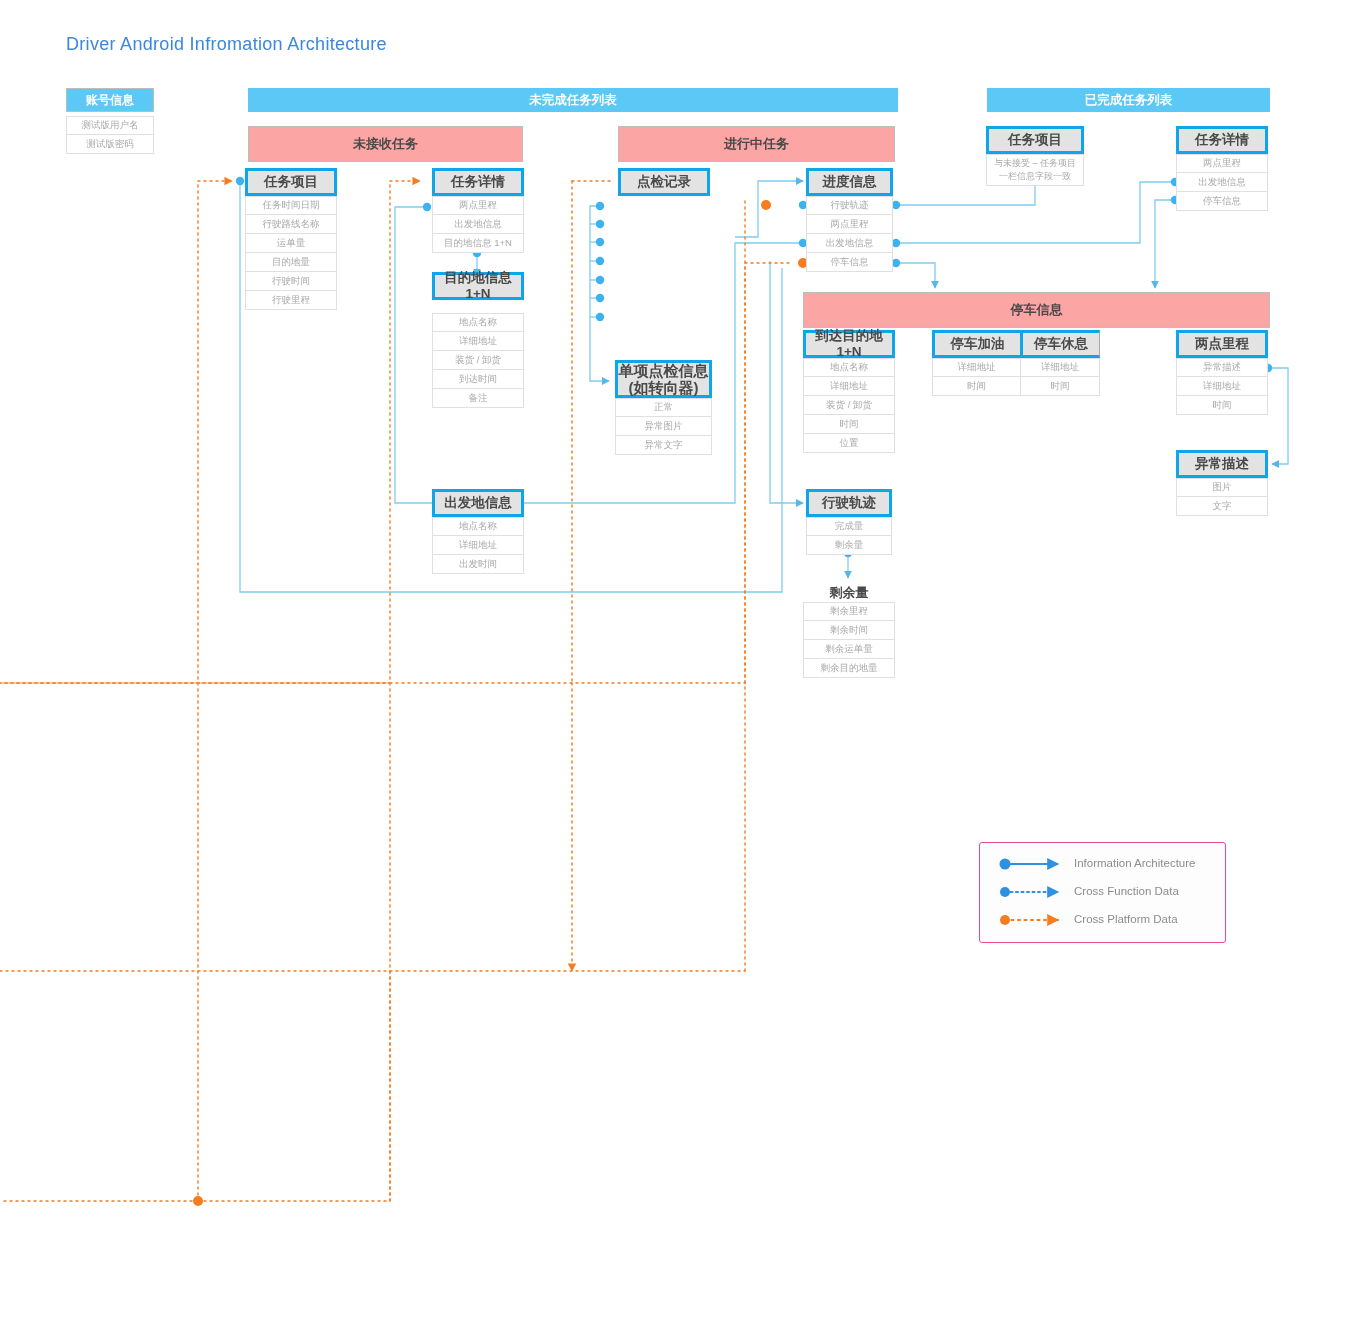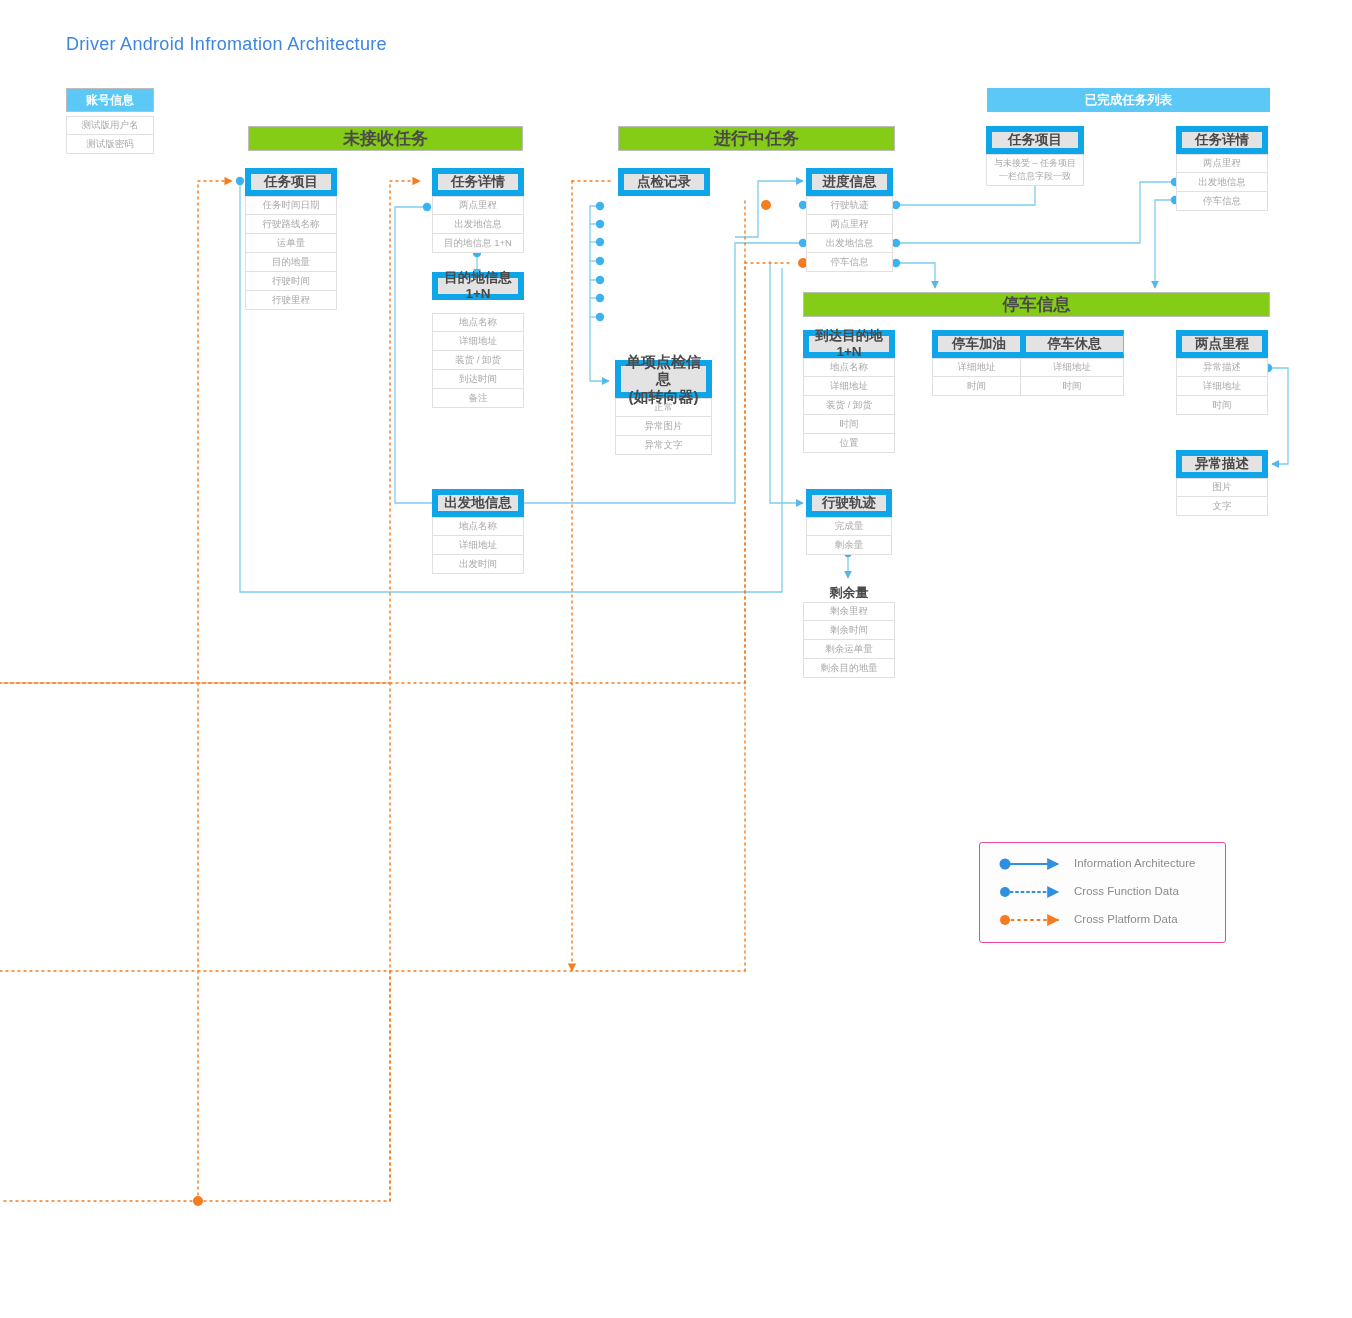--- a/index.html
+++ b/index.html
@@ -13,21 +13,21 @@
 
   .title{
     position:absolute;left:66px;top:34px;
     font-size:18px;color:#3b86e0;letter-spacing:.3px;white-space:nowrap;
   }
 
   
   .node{position:absolute;box-sizing:border-box;}
   .hdr{
     box-sizing:border-box;width:100%;
-    background:#e3e3e3;border:6px solid #0ea5e9;
+    background:#e3e3e3;border:3px solid #0ea5e9;
     color:#4a4a4a;font-weight:bold;text-align:center;
     display:flex;align-items:center;justify-content:center;
     line-height:1.15;
   }
   .hdr.h-main{height:28px;font-size:13.5px;}
   .hdr.h-two{height:38px;font-size:15px;}
   .rows{box-sizing:border-box;width:100%;}
   .row{
     box-sizing:border-box;width:100%;height:19px;
     border:1px solid #e0e0e0;border-top:none;background:#ffffff;
@@ -38,23 +38,23 @@
   .rows .row:first-child{border-top:1px solid #e0e0e0;}
 
   
   .banner{
     position:absolute;box-sizing:border-box;height:24px;
     background:#5bc8f5;color:#ffffff;font-size:12.5px;font-weight:bold;
     display:flex;align-items:center;justify-content:center;
   }
   
   .bar{
-    position:absolute;box-sizing:border-box;height:25px;
-    background:#84cc16;border:1px solid #bdbdbd;color:#4a4a4a;
-    font-size:17px;font-weight:bold;
+    position:absolute;box-sizing:border-box;height:36px;
+    background:#fca5a5;border:1px solid #bdbdbd;color:#4a4a4a;
+    font-size:13px;font-weight:bold;
     display:flex;align-items:center;justify-content:center;
   }
 
   
   .acct-hdr{
     position:absolute;box-sizing:border-box;
     background:#5bc8f5;border:1px solid #bdbdbd;
     color:#ffffff;font-size:12px;font-weight:bold;
     display:flex;align-items:center;justify-content:center;
   }
@@ -185,20 +185,21 @@
   <div class="title">Driver Android Infromation Architecture</div>
 
   <div class="acct-hdr" style="left:66px;top:88px;width:88px;height:24px;">账号信息</div>
   <div class="node" style="left:66px;top:116px;width:88px;">
     <div class="rows">
       <div class="row">测试版用户名</div>
       <div class="row">测试版密码</div>
     </div>
   </div>
 
+  <div class="banner" style="left:248px;top:88px;width:650px;">未完成任务列表</div>
   <div class="banner" style="left:987px;top:88px;width:283px;">已完成任务列表</div>
 
   <div class="bar" style="left:248px;top:126px;width:275px;">未接收任务</div>
   <div class="bar" style="left:618px;top:126px;width:277px;">进行中任务</div>
   <div class="bar" style="left:803px;top:292px;width:467px;">停车信息</div>
 
   <div class="node" style="left:245px;top:168px;width:92px;">
     <div class="hdr h-main">任务项目</div>
     <div class="rows">
       <div class="row">任务时间日期</div>
@@ -281,21 +282,21 @@
   </div>
 
   <div class="tbl" style="left:920px;top:330px;padding-left:12px;">
     <div class="col" style="width:88px;">
       <div class="hdr h-main">停车加油</div>
       <div class="rows">
         <div class="row">详细地址</div>
         <div class="row">时间</div>
       </div>
     </div>
-    <div class="col" style="width:104px;">
+    <div class="col" style="width:80px;">
       <div class="hdr h-main">停车休息</div>
       <div class="rows">
         <div class="row">详细地址</div>
         <div class="row">时间</div>
       </div>
     </div>
   </div>
 
   <div class="node" style="left:1176px;top:330px;width:92px;">
     <div class="hdr h-main">两点里程</div>

